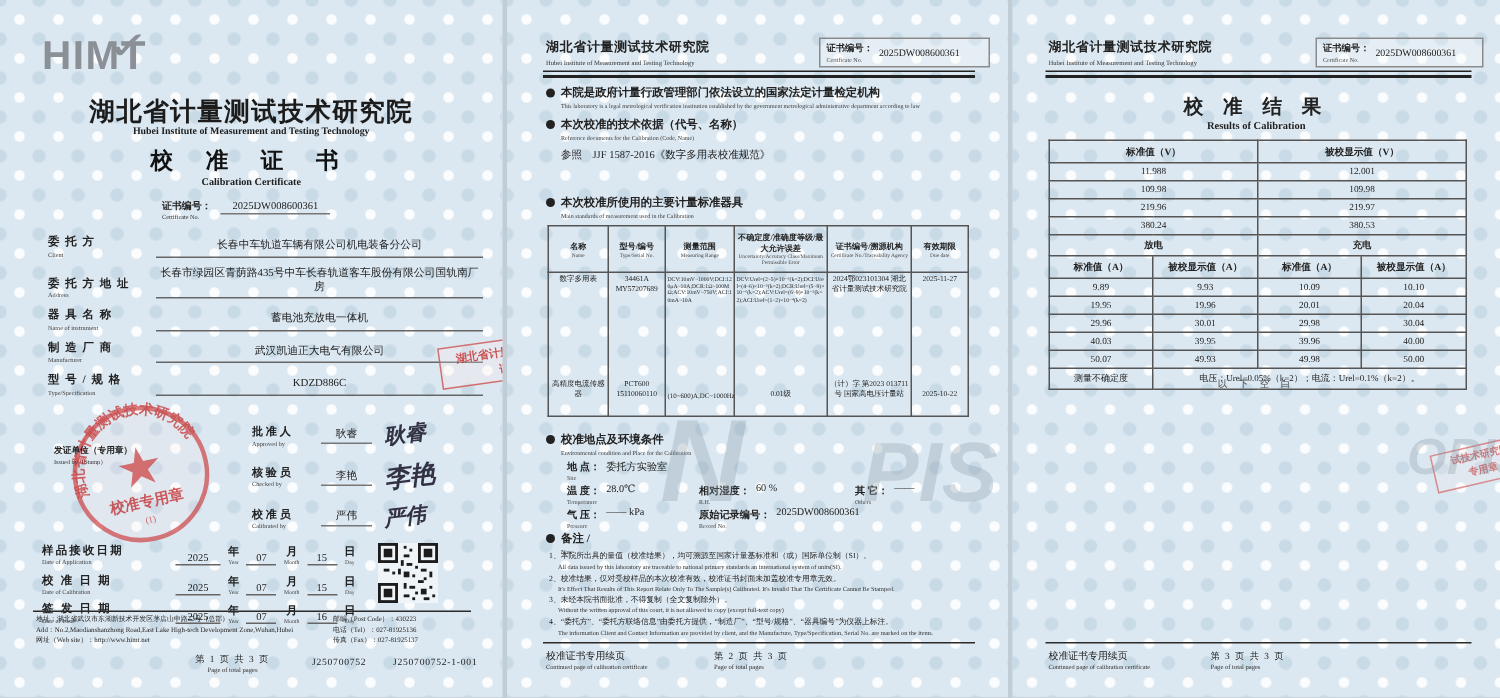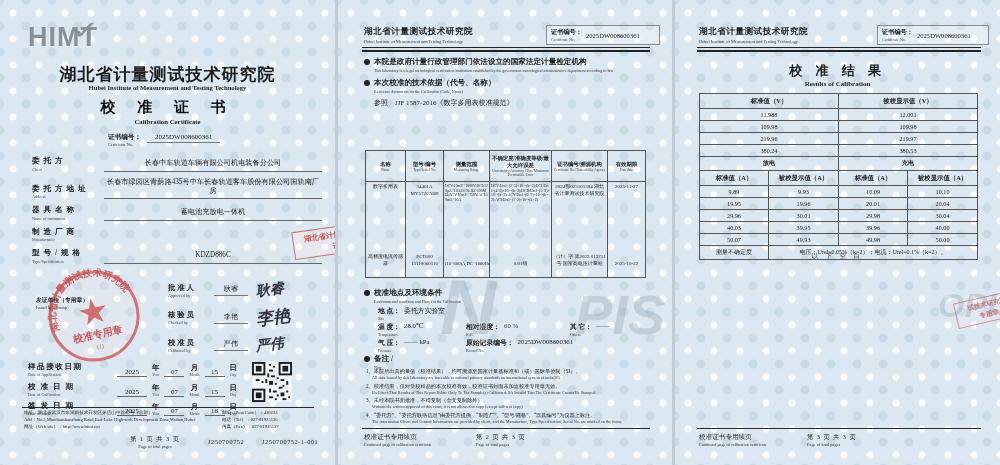--- a/index.html
+++ b/index.html
@@ -127,20 +127,21 @@
             <div class="cn">器 具 名 称</div>
             <div class="en">Name of instrument</div>
           </div>
         <div class="fval">蓄电池充放电一体机</div>
       </div>
       <div class="frow">
         <div class="flab">
             <div class="cn">制 造 厂 商</div>
             <div class="en">Manufacturer</div>
           </div>
+        <div class="fval">武汉凯迪正大电气有限公司</div>
       </div>
       <div class="frow">
         <div class="flab">
             <div class="cn">型 号 / 规 格</div>
             <div class="en">Type/Specification</div>
           </div>
         <div class="fval">KDZD886C</div>
       </div>
     </div>
 
@@ -333,20 +334,27 @@
         <div class="bcn">本院是政府计量行政管理部门依法设立的国家法定计量检定机构</div>
         <div class="ben">This laboratory is a legal metrological verification institution established by the government metrological administrative department according to law</div>
       </div>
     </div>
     <div class="abs bullet" style="left:26px;top:78px;width:288px;">
       <div class="dot"></div>
       <div>
         <div class="bcn">本次校准的技术依据（代号、名称）</div>
         <div class="ben">Reference documents for the Calibration (Code, Name)</div>
         <div style="font-size:7px;margin-top:4px;">参照　JJF 1587-2016《数字多用表校准规范》</div>
+      </div>
+    </div>
+    <div class="abs bullet" style="left:26px;top:130px;width:288px;">
+      <div class="dot"></div>
+      <div>
+        <div class="bcn">本次校准所使用的主要计量标准器具</div>
+        <div class="ben">Main standards of measurement used in the Calibration</div>
       </div>
     </div>
 
     <table class="t2 abs" style="left:27px;top:150px;width:280px;height:128px;">
       <colgroup>
           <col style="width:40px">
           <col style="width:38px">
           <col style="width:46px">
           <col style="width:62px">
           <col style="width:56px">

